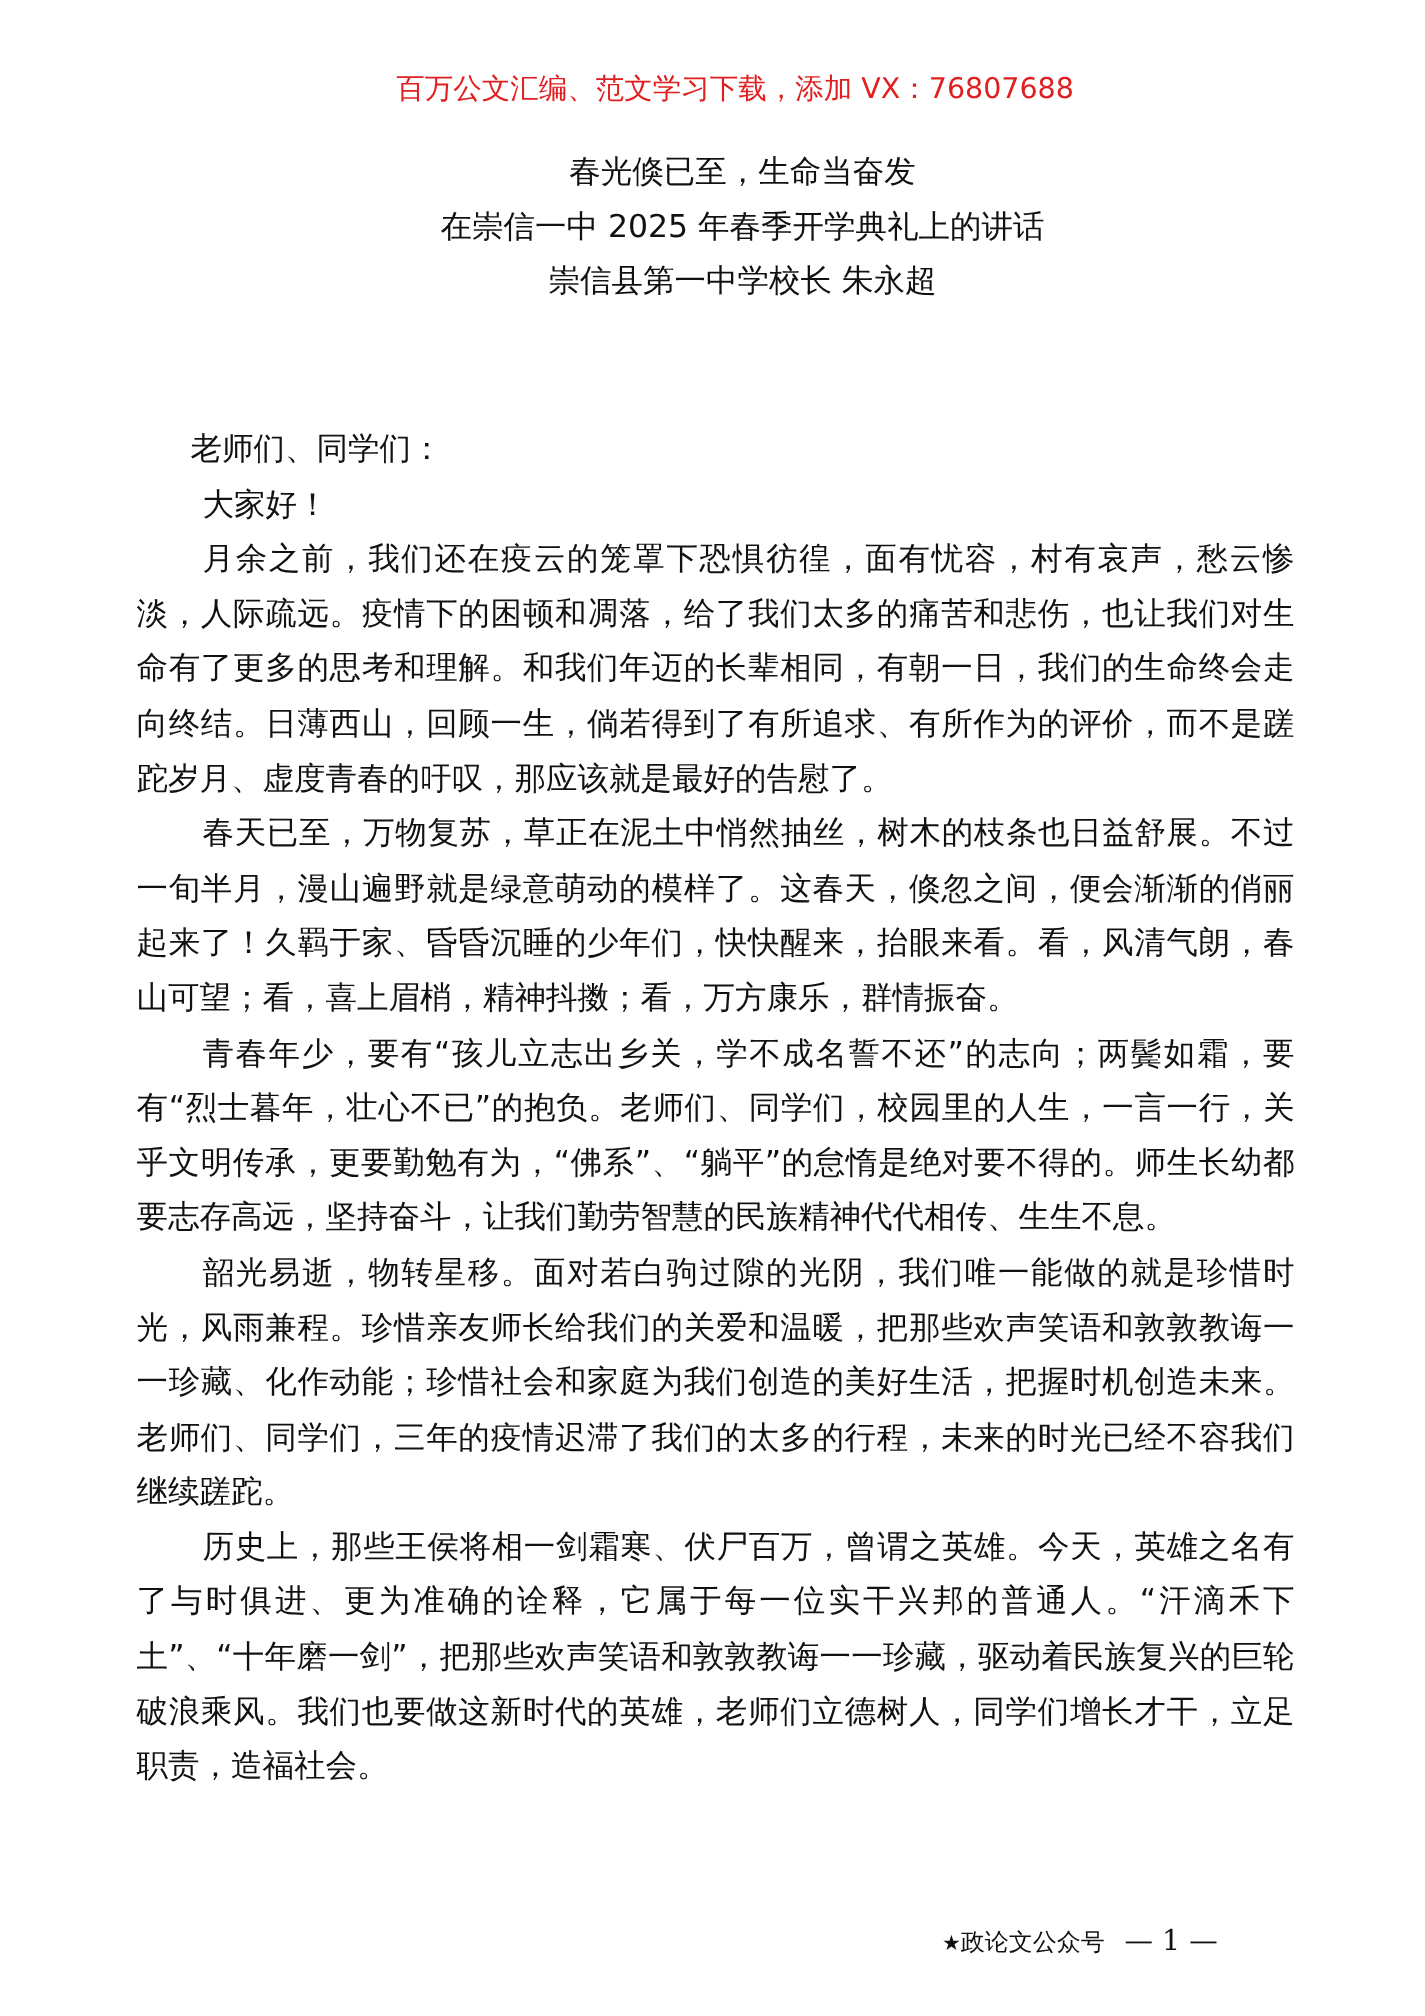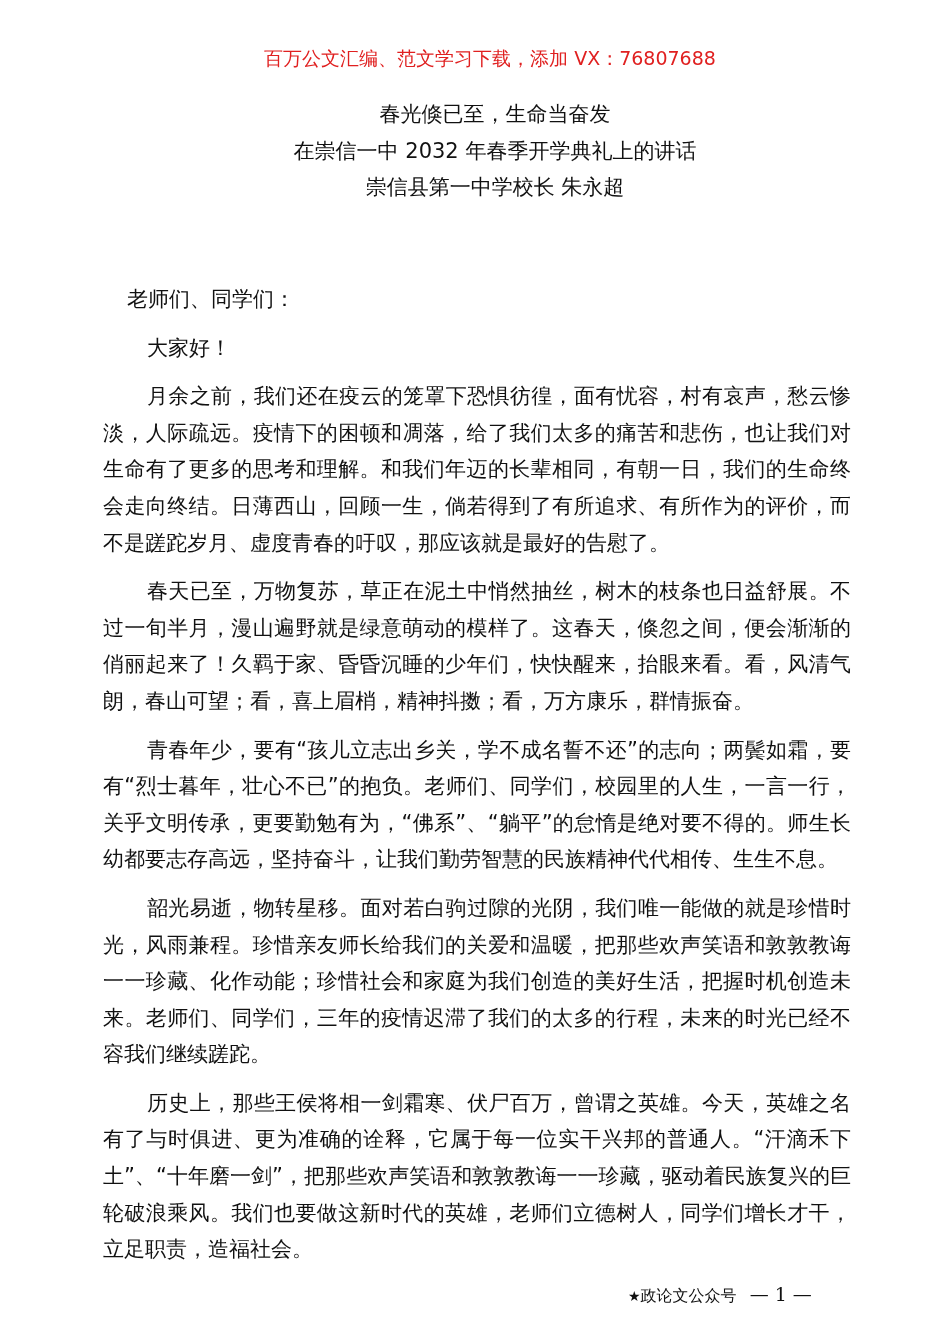--- a/index.html
+++ b/index.html
@@ -44,21 +44,21 @@
       width: 772px;
       font-size: 21px;
       line-height: 36.6px;
       color: #111111;
     }
     .salutation { display: block; margin-left: 36px; }
     .para {
       display: block;
       text-indent: 44px;
       text-align: justify;
-      margin: 12px;
+      margin: 0;
     }
     .footer {
       position: absolute;
       top: 1283px;
       left: 628px;
       font-size: 16px;
       color: #111111;
       white-space: nowrap;
     }
     .footer .page-num {
@@ -68,21 +68,21 @@
     }
     .star { font-size: 14px; }
   </style>
 </head>
 <body>
 
 <div class="banner">百万公文汇编、范文学习下载，添加 VX：76807688</div>
 
 <div class="title-block">
   <span class="title-line">春光倏已至，生命当奋发</span>
-  <span class="title-line">在崇信一中 2032 年春季开学典礼上的讲话</span>
+  <span class="title-line">在崇信一中 2025 年春季开学典礼上的讲话</span>
   <span class="title-line">崇信县第一中学校长  朱永超</span>
 </div>
 
 <div class="body-text">
   <span class="salutation">老师们、同学们：</span>
   <p class="para">大家好！</p>
   <p class="para">月余之前，我们还在疫云的笼罩下恐惧彷徨，面有忧容，村有哀声，愁云惨淡，人际疏远。疫情下的困顿和凋落，给了我们太多的痛苦和悲伤，也让我们对生命有了更多的思考和理解。和我们年迈的长辈相同，有朝一日，我们的生命终会走向终结。日薄西山，回顾一生，倘若得到了有所追求、有所作为的评价，而不是蹉跎岁月、虚度青春的吁叹，那应该就是最好的告慰了。</p>
   <p class="para">春天已至，万物复苏，草正在泥土中悄然抽丝，树木的枝条也日益舒展。不过一旬半月，漫山遍野就是绿意萌动的模样了。这春天，倏忽之间，便会渐渐的俏丽起来了！久羁于家、昏昏沉睡的少年们，快快醒来，抬眼来看。看，风清气朗，春山可望；看，喜上眉梢，精神抖擞；看，万方康乐，群情振奋。</p>
   <p class="para">青春年少，要有“孩儿立志出乡关，学不成名誓不还”的志向；两鬓如霜，要有“烈士暮年，壮心不已”的抱负。老师们、同学们，校园里的人生，一言一行，关乎文明传承，更要勤勉有为，“佛系”、“躺平”的怠惰是绝对要不得的。师生长幼都要志存高远，坚持奋斗，让我们勤劳智慧的民族精神代代相传、生生不息。</p>
   <p class="para">韶光易逝，物转星移。面对若白驹过隙的光阴，我们唯一能做的就是珍惜时光，风雨兼程。珍惜亲友师长给我们的关爱和温暖，把那些欢声笑语和敦敦教诲一一珍藏、化作动能；珍惜社会和家庭为我们创造的美好生活，把握时机创造未来。老师们、同学们，三年的疫情迟滞了我们的太多的行程，未来的时光已经不容我们继续蹉跎。</p>

